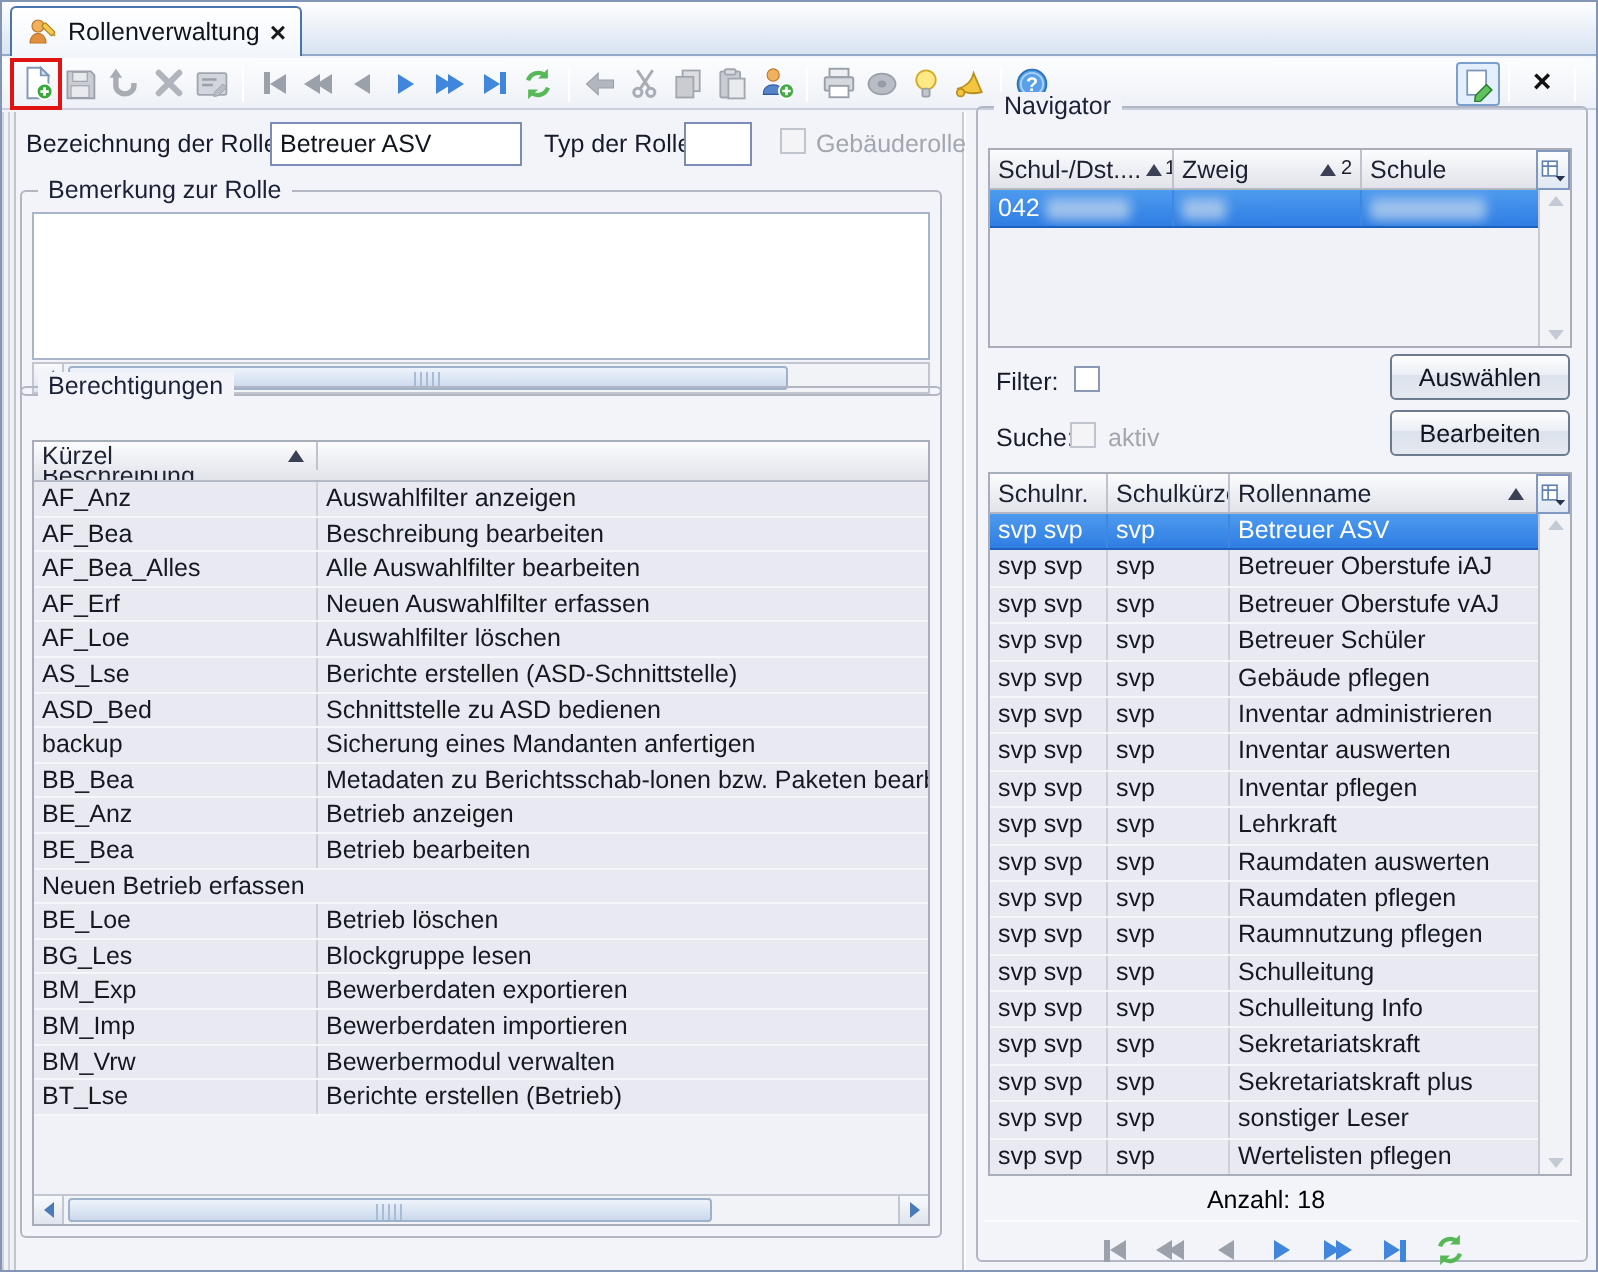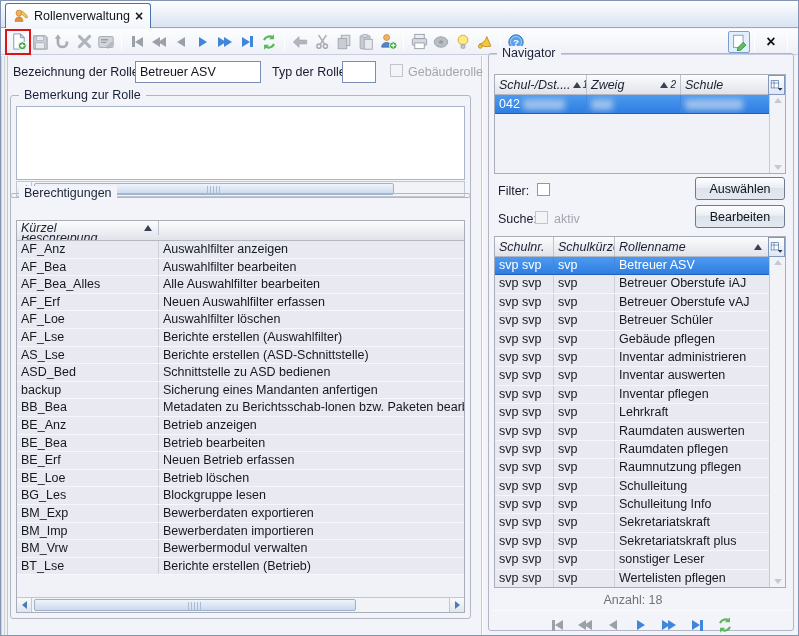--- a/index.html
+++ b/index.html
@@ -54,21 +54,21 @@
   .btn { position:absolute; height:23px; border:1px solid #6d7b91; border-radius:3px;
          background:linear-gradient(#fefefe,#eaeef4 45%,#dce2eb 46%,#e4e9f1);
          font-size:12.5px; color:#10141c; display:flex; align-items:center; justify-content:center; }
   .fieldset { position:absolute; border:1px solid #b2b6c2; border-radius:3px; }
   .legend { position:absolute; top:-8px; left:8px; background:#f3f4f9; padding:0 5px;
             font-size:12.5px; color:#1b2238; white-space:nowrap; }
 
   
   .tbl { position:absolute; border:1px solid #a9adb9; background:#f1f2f7; overflow:hidden; }
   .thead { display:flex; height:20px; background:linear-gradient(#fcfcfd,#eceef3 55%,#e1e3ea);
-           border-bottom:1px solid #b4b8c4; font-size:12.5px; color:#1c2130;font-style:italic; }
+           border-bottom:1px solid #b4b8c4; font-size:12.5px; color:#1c2130; }
   .th { display:flex; align-items:center; padding:0 4px; border-right:1px solid #bfc3cd; overflow:hidden; white-space:nowrap; }
   .trow { display:flex; font-size:12.5px; color:#14181f; background:#e9eaf1; border-bottom:1px solid #f6f7fa; }
   .td { padding:0 4px; border-right:1px solid #cdd0d9; overflow:hidden; white-space:nowrap; }
   .trow.sel { background:linear-gradient(#4d9bef,#2f7de2); color:#fff; border-bottom:1px solid #1c60c0; }
   .trow.sel .td { border-right-color:#3f87e0; }
   .sort-asc { width:0; height:0; border-left:4px solid transparent; border-right:4px solid transparent;
               border-bottom:6px solid #3a4154; display:inline-block; margin:0 2px; }
   .sortnum { font-size:10px; color:#1c2130; }
   .spring { flex:1 1 auto; }
 
@@ -108,21 +108,21 @@
   .hsb-btn-r { right:0; border-left:1px solid #c2c6d0; }
   .hsb-chev-l { width:0;height:0;border-top:4px solid transparent;border-bottom:4px solid transparent;border-right:5px solid #4a7ab8; }
   .hsb-chev-r { width:0;height:0;border-top:4px solid transparent;border-bottom:4px solid transparent;border-left:5px solid #4a7ab8; }
   .hsb-thumb { position:absolute; top:1px; height:12px; background:linear-gradient(#eef4fb,#cbd8ec);
                border:1px solid #9fb2cc; border-radius:2px; }
   .hsb-thumb::after { content:""; position:absolute; left:50%; top:2px; width:14px; height:8px; margin-left:-7px;
                background:repeating-linear-gradient(90deg,#a9bcd6 0 1px,transparent 1px 3px); }
 
   .bem-area { position:absolute; background:#fff; border:1px solid #a8b4c8; }
 
-  .anzahl { position:absolute; font-size:12.5px; color:#737373; text-align:center; }
+  .anzahl { position:absolute; font-size:12.5px; color:#000000; text-align:center; }
   .navline { position:absolute; height:1px; background:#d4d7de; border-bottom:1px solid #fbfbfd; }
   .bottomnav { position:absolute; display:flex; align-items:center; justify-content:center; gap:6px; }
   svg { display:block; }
 </style>
 </head>
 <body>
 
 <div class="window">
 
   <div class="tabbar">
@@ -337,42 +337,38 @@
       </div>
       <div>
 
           <div class="trow prow">
             <span class="td pcol1">AF_Anz</span>
             <span class="td pcol2">Auswahlfilter anzeigen</span>
           </div>
 
           <div class="trow prow">
             <span class="td pcol1">AF_Bea</span>
-            <span class="td pcol2">Auswahlfilter bearbeiten</span>
+            <span class="td pcol2">Beschreibung bearbeiten</span>
           </div>
 
           <div class="trow prow">
             <span class="td pcol1">AF_Bea_Alles</span>
             <span class="td pcol2">Alle Auswahlfilter bearbeiten</span>
           </div>
 
           <div class="trow prow">
             <span class="td pcol1">AF_Erf</span>
             <span class="td pcol2">Neuen Auswahlfilter erfassen</span>
           </div>
 
           <div class="trow prow">
             <span class="td pcol1">AF_Loe</span>
             <span class="td pcol2">Auswahlfilter löschen</span>
           </div>
 
-          <div class="trow prow">
-            <span class="td pcol1">AF_Lse</span>
-            <span class="td pcol2">Berichte erstellen (Auswahlfilter)</span>
-          </div>
 
           <div class="trow prow">
             <span class="td pcol1">AS_Lse</span>
             <span class="td pcol2">Berichte erstellen (ASD-Schnittstelle)</span>
           </div>
 
           <div class="trow prow">
             <span class="td pcol1">ASD_Bed</span>
             <span class="td pcol2">Schnittstelle zu ASD bedienen</span>
           </div>
@@ -391,21 +387,20 @@
             <span class="td pcol1">BE_Anz</span>
             <span class="td pcol2">Betrieb anzeigen</span>
           </div>
 
           <div class="trow prow">
             <span class="td pcol1">BE_Bea</span>
             <span class="td pcol2">Betrieb bearbeiten</span>
           </div>
 
           <div class="trow prow">
-            <span class="td pcol1">BE_Erf</span>
             <span class="td pcol2">Neuen Betrieb erfassen</span>
           </div>
 
           <div class="trow prow">
             <span class="td pcol1">BE_Loe</span>
             <span class="td pcol2">Betrieb löschen</span>
           </div>
 
           <div class="trow prow">
             <span class="td pcol1">BG_Les</span>

